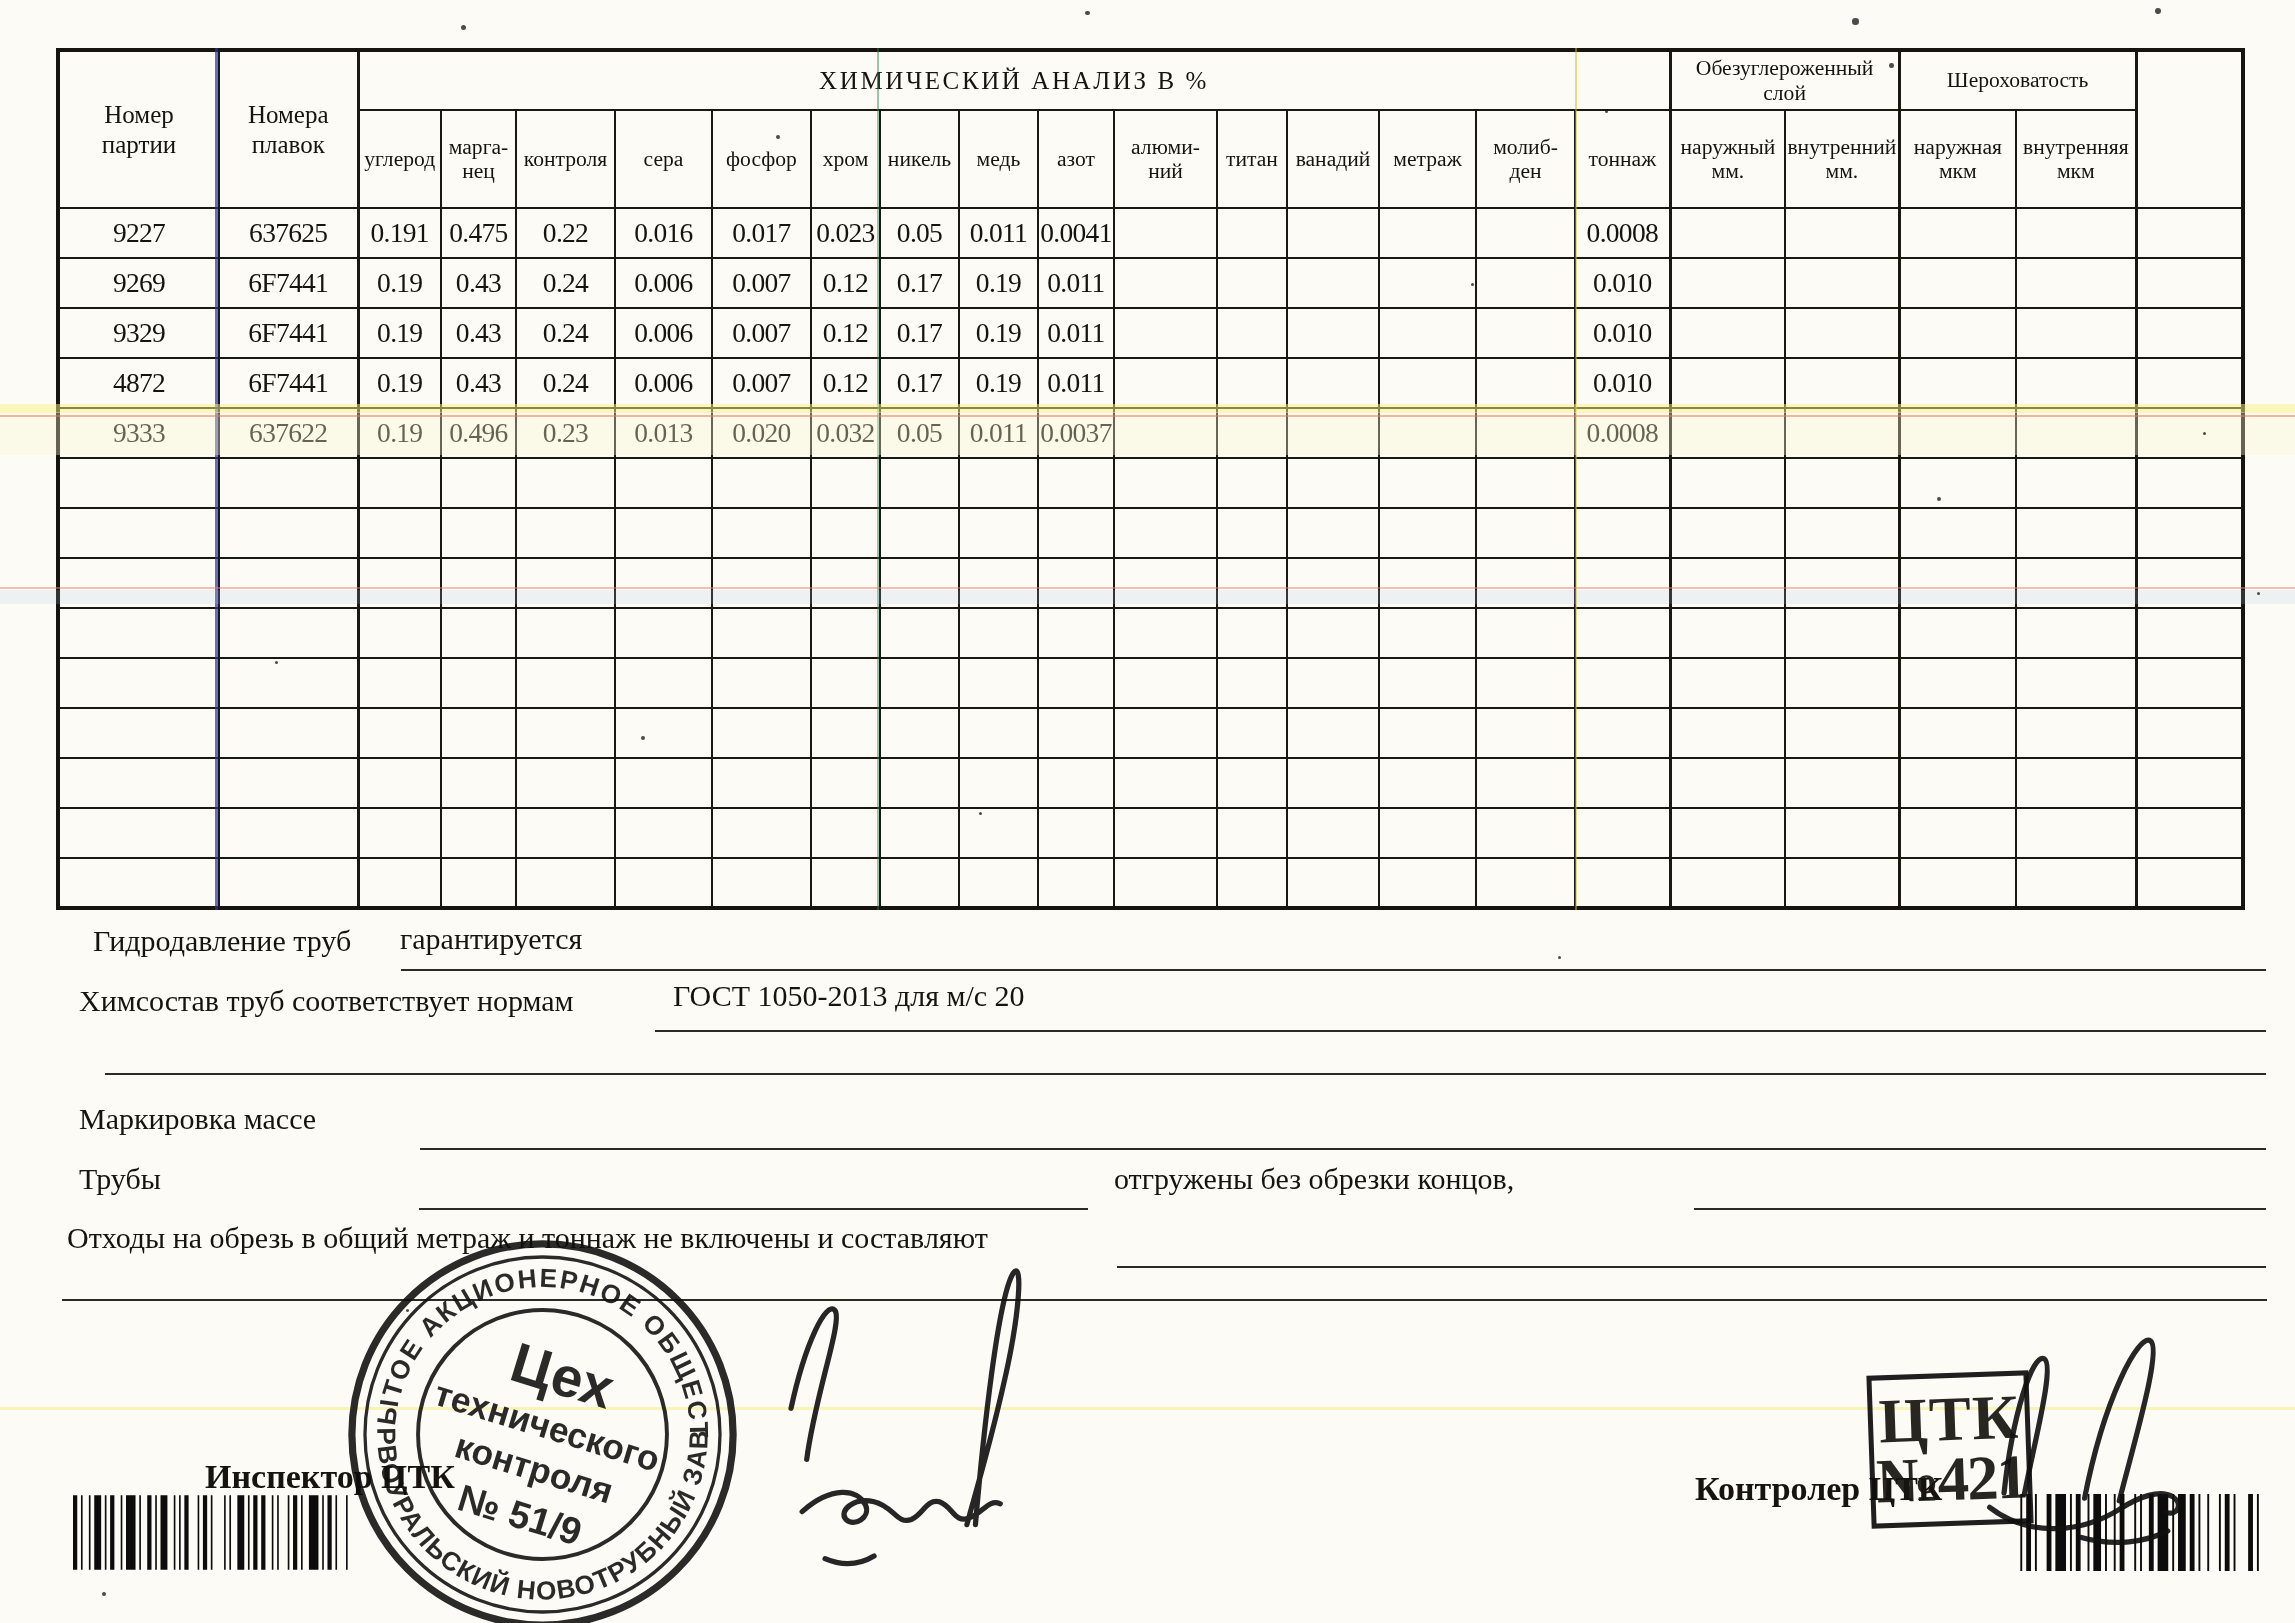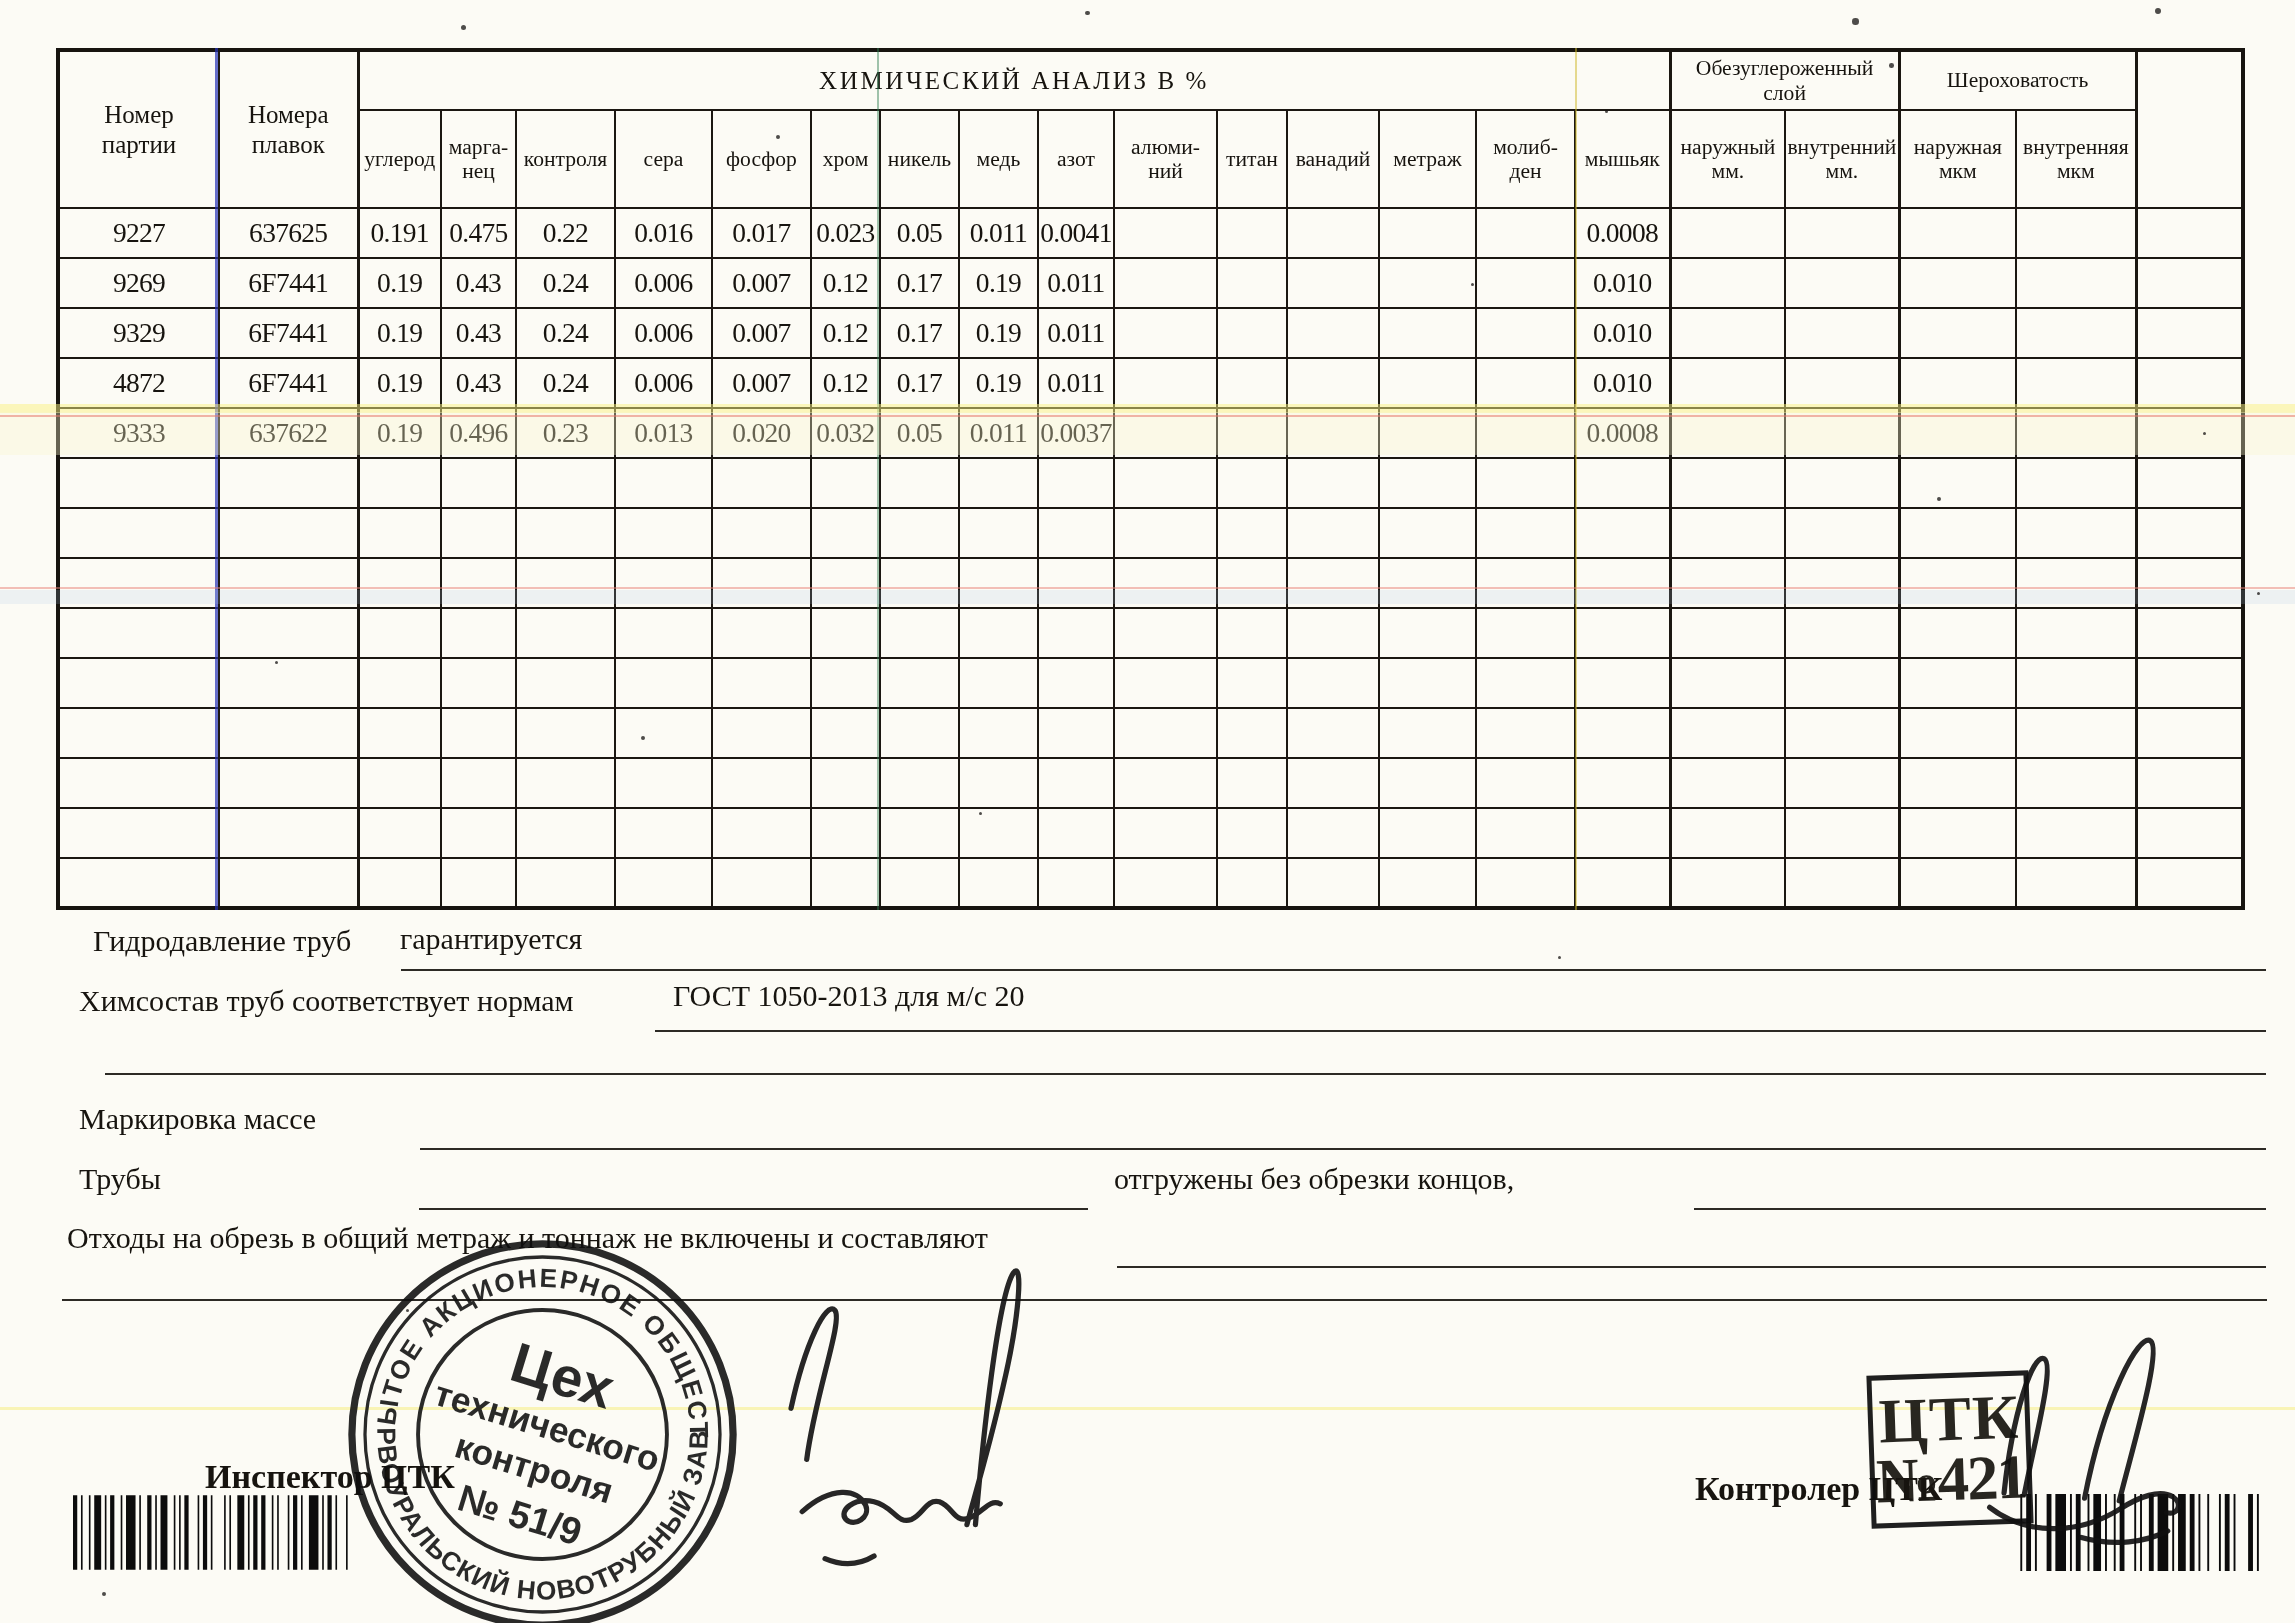--- a/index.html
+++ b/index.html
@@ -91,21 +91,21 @@
           <th class="sub">никель</th>
           <th class="sub">медь</th>
           <th class="sub">азот</th>
           <th class="sub">алюми-
 ний</th>
           <th class="sub">титан</th>
           <th class="sub">ванадий</th>
           <th class="sub">метраж</th>
           <th class="sub">молиб-
 ден</th>
-          <th class="sub">мышьяк</th>
+          <th class="sub">тоннаж</th>
           <th class="sub sec">наружный
 мм.</th>
           <th class="sub">внутренний
 мм.</th>
           <th class="sub sec">наружная
 мкм</th>
           <th class="sub">внутренняя
 мкм</th>
         </tr>
     </thead>

